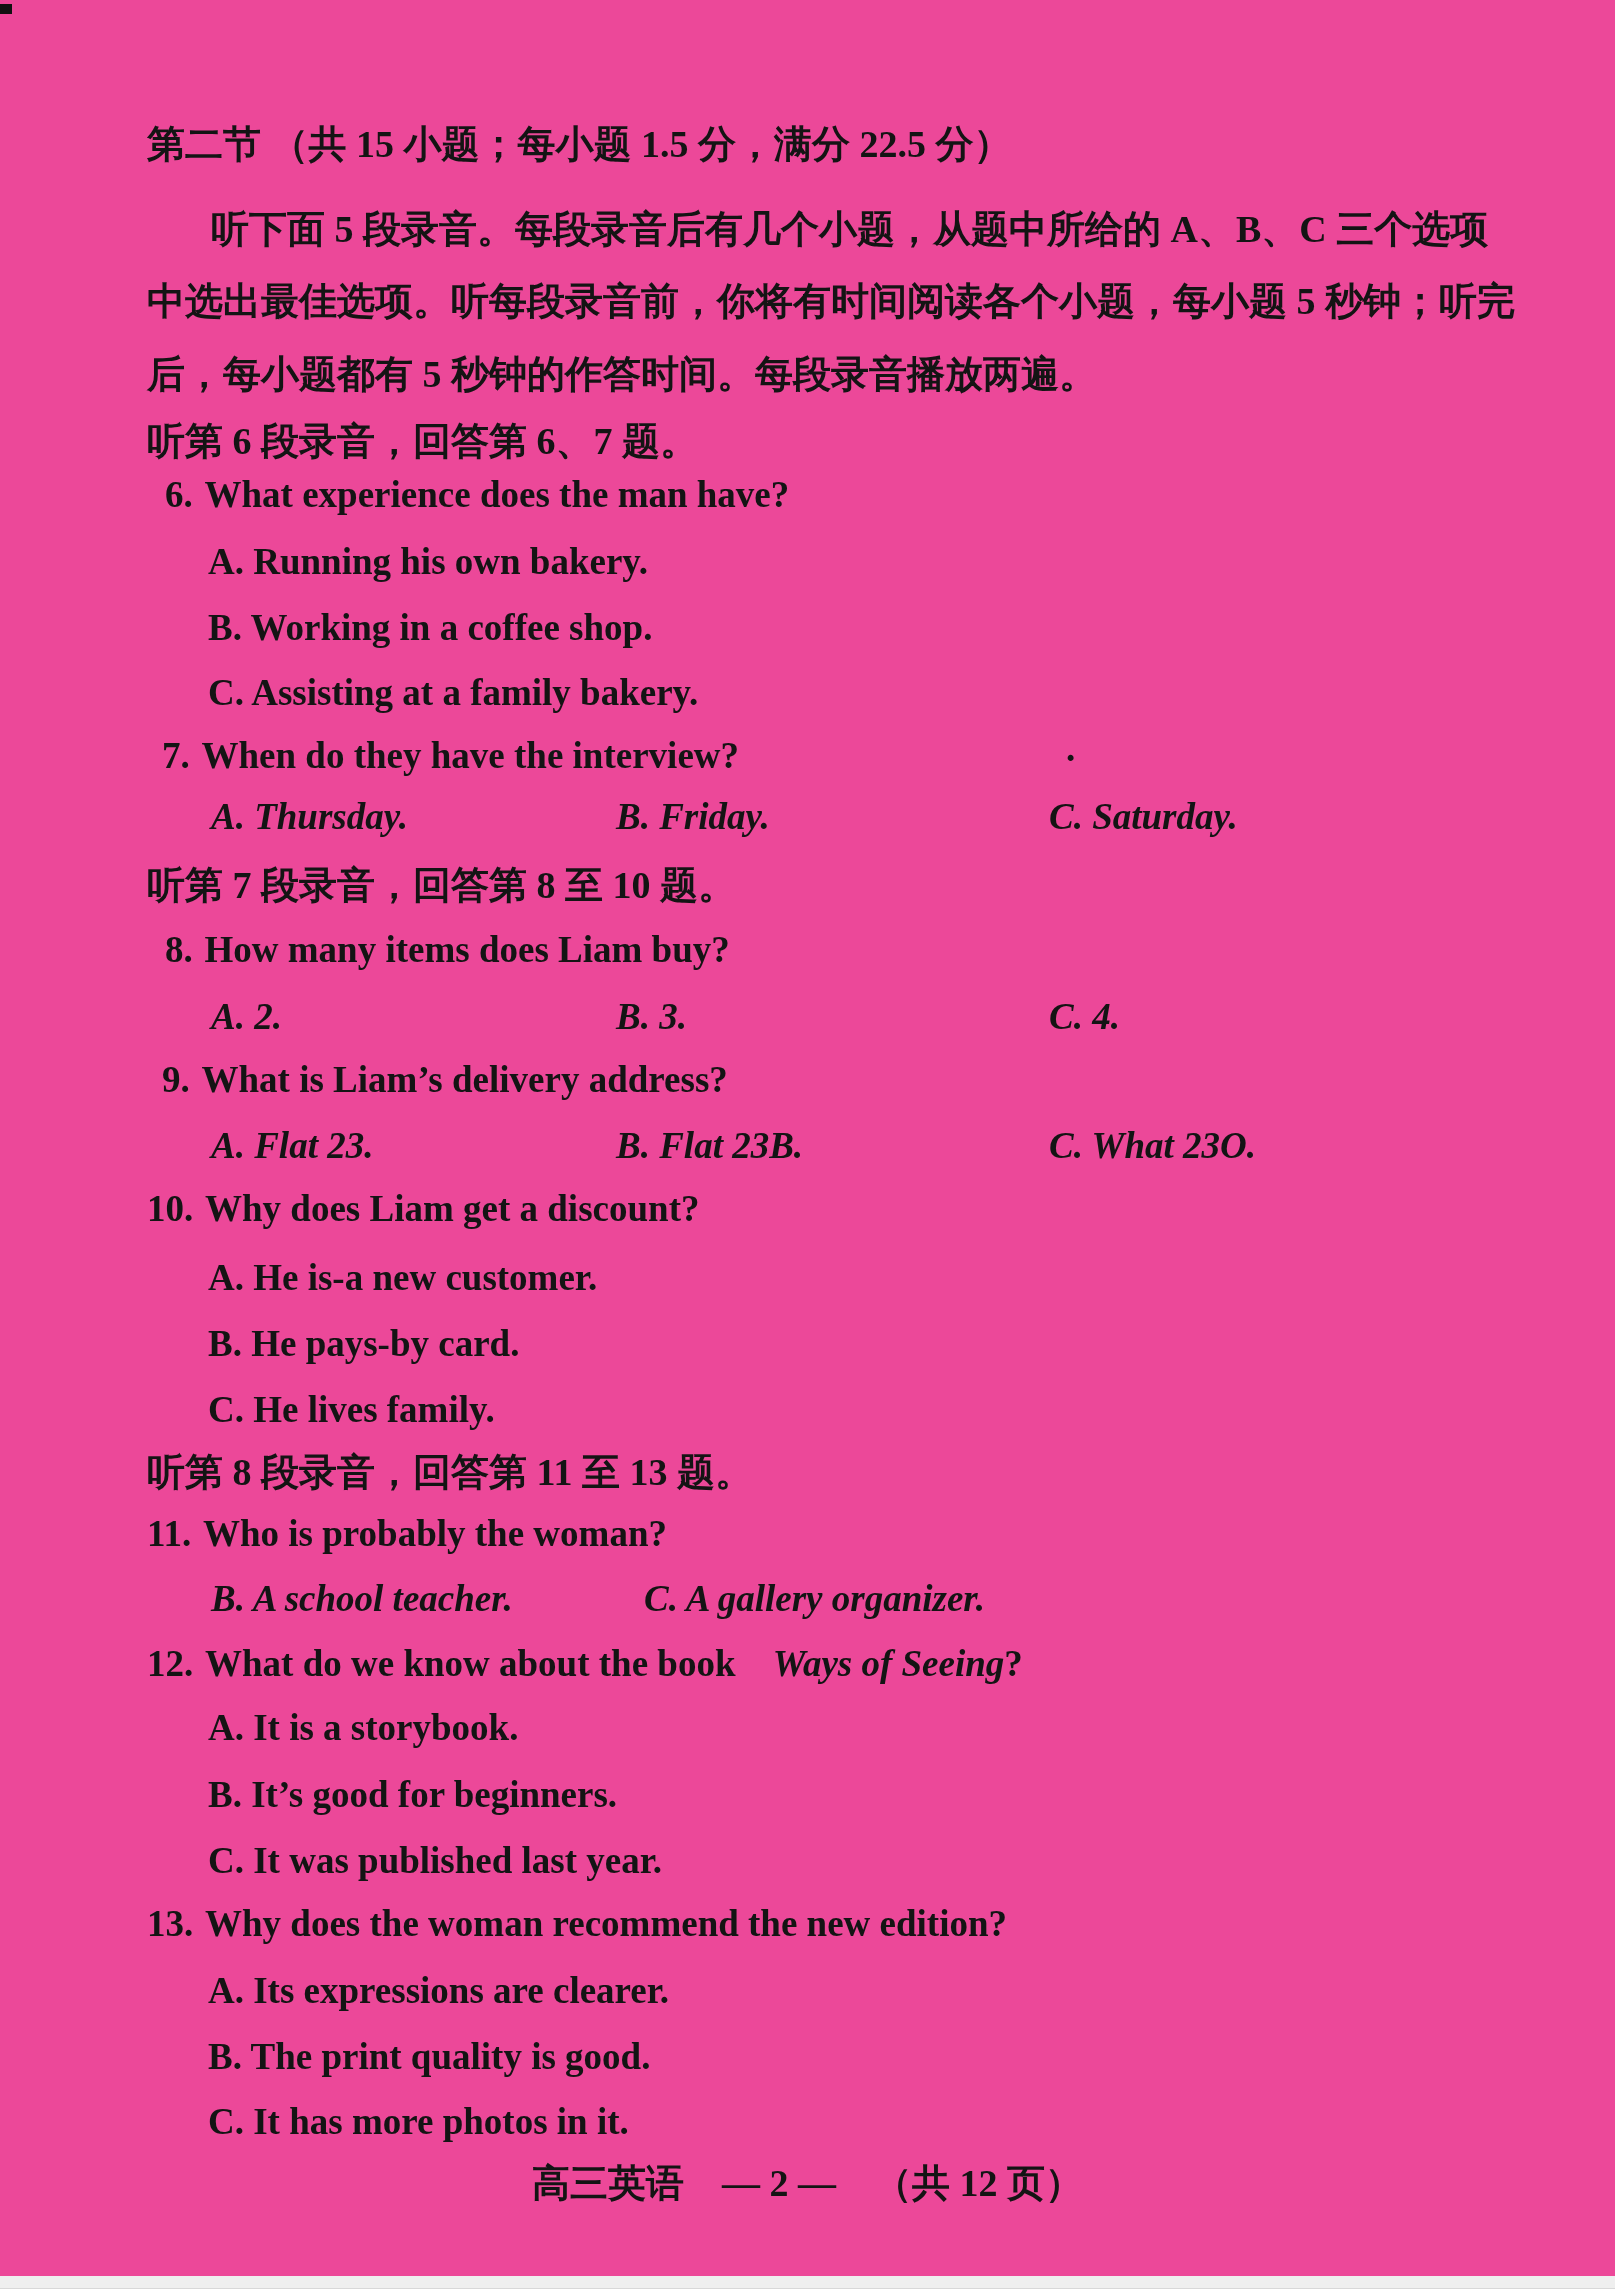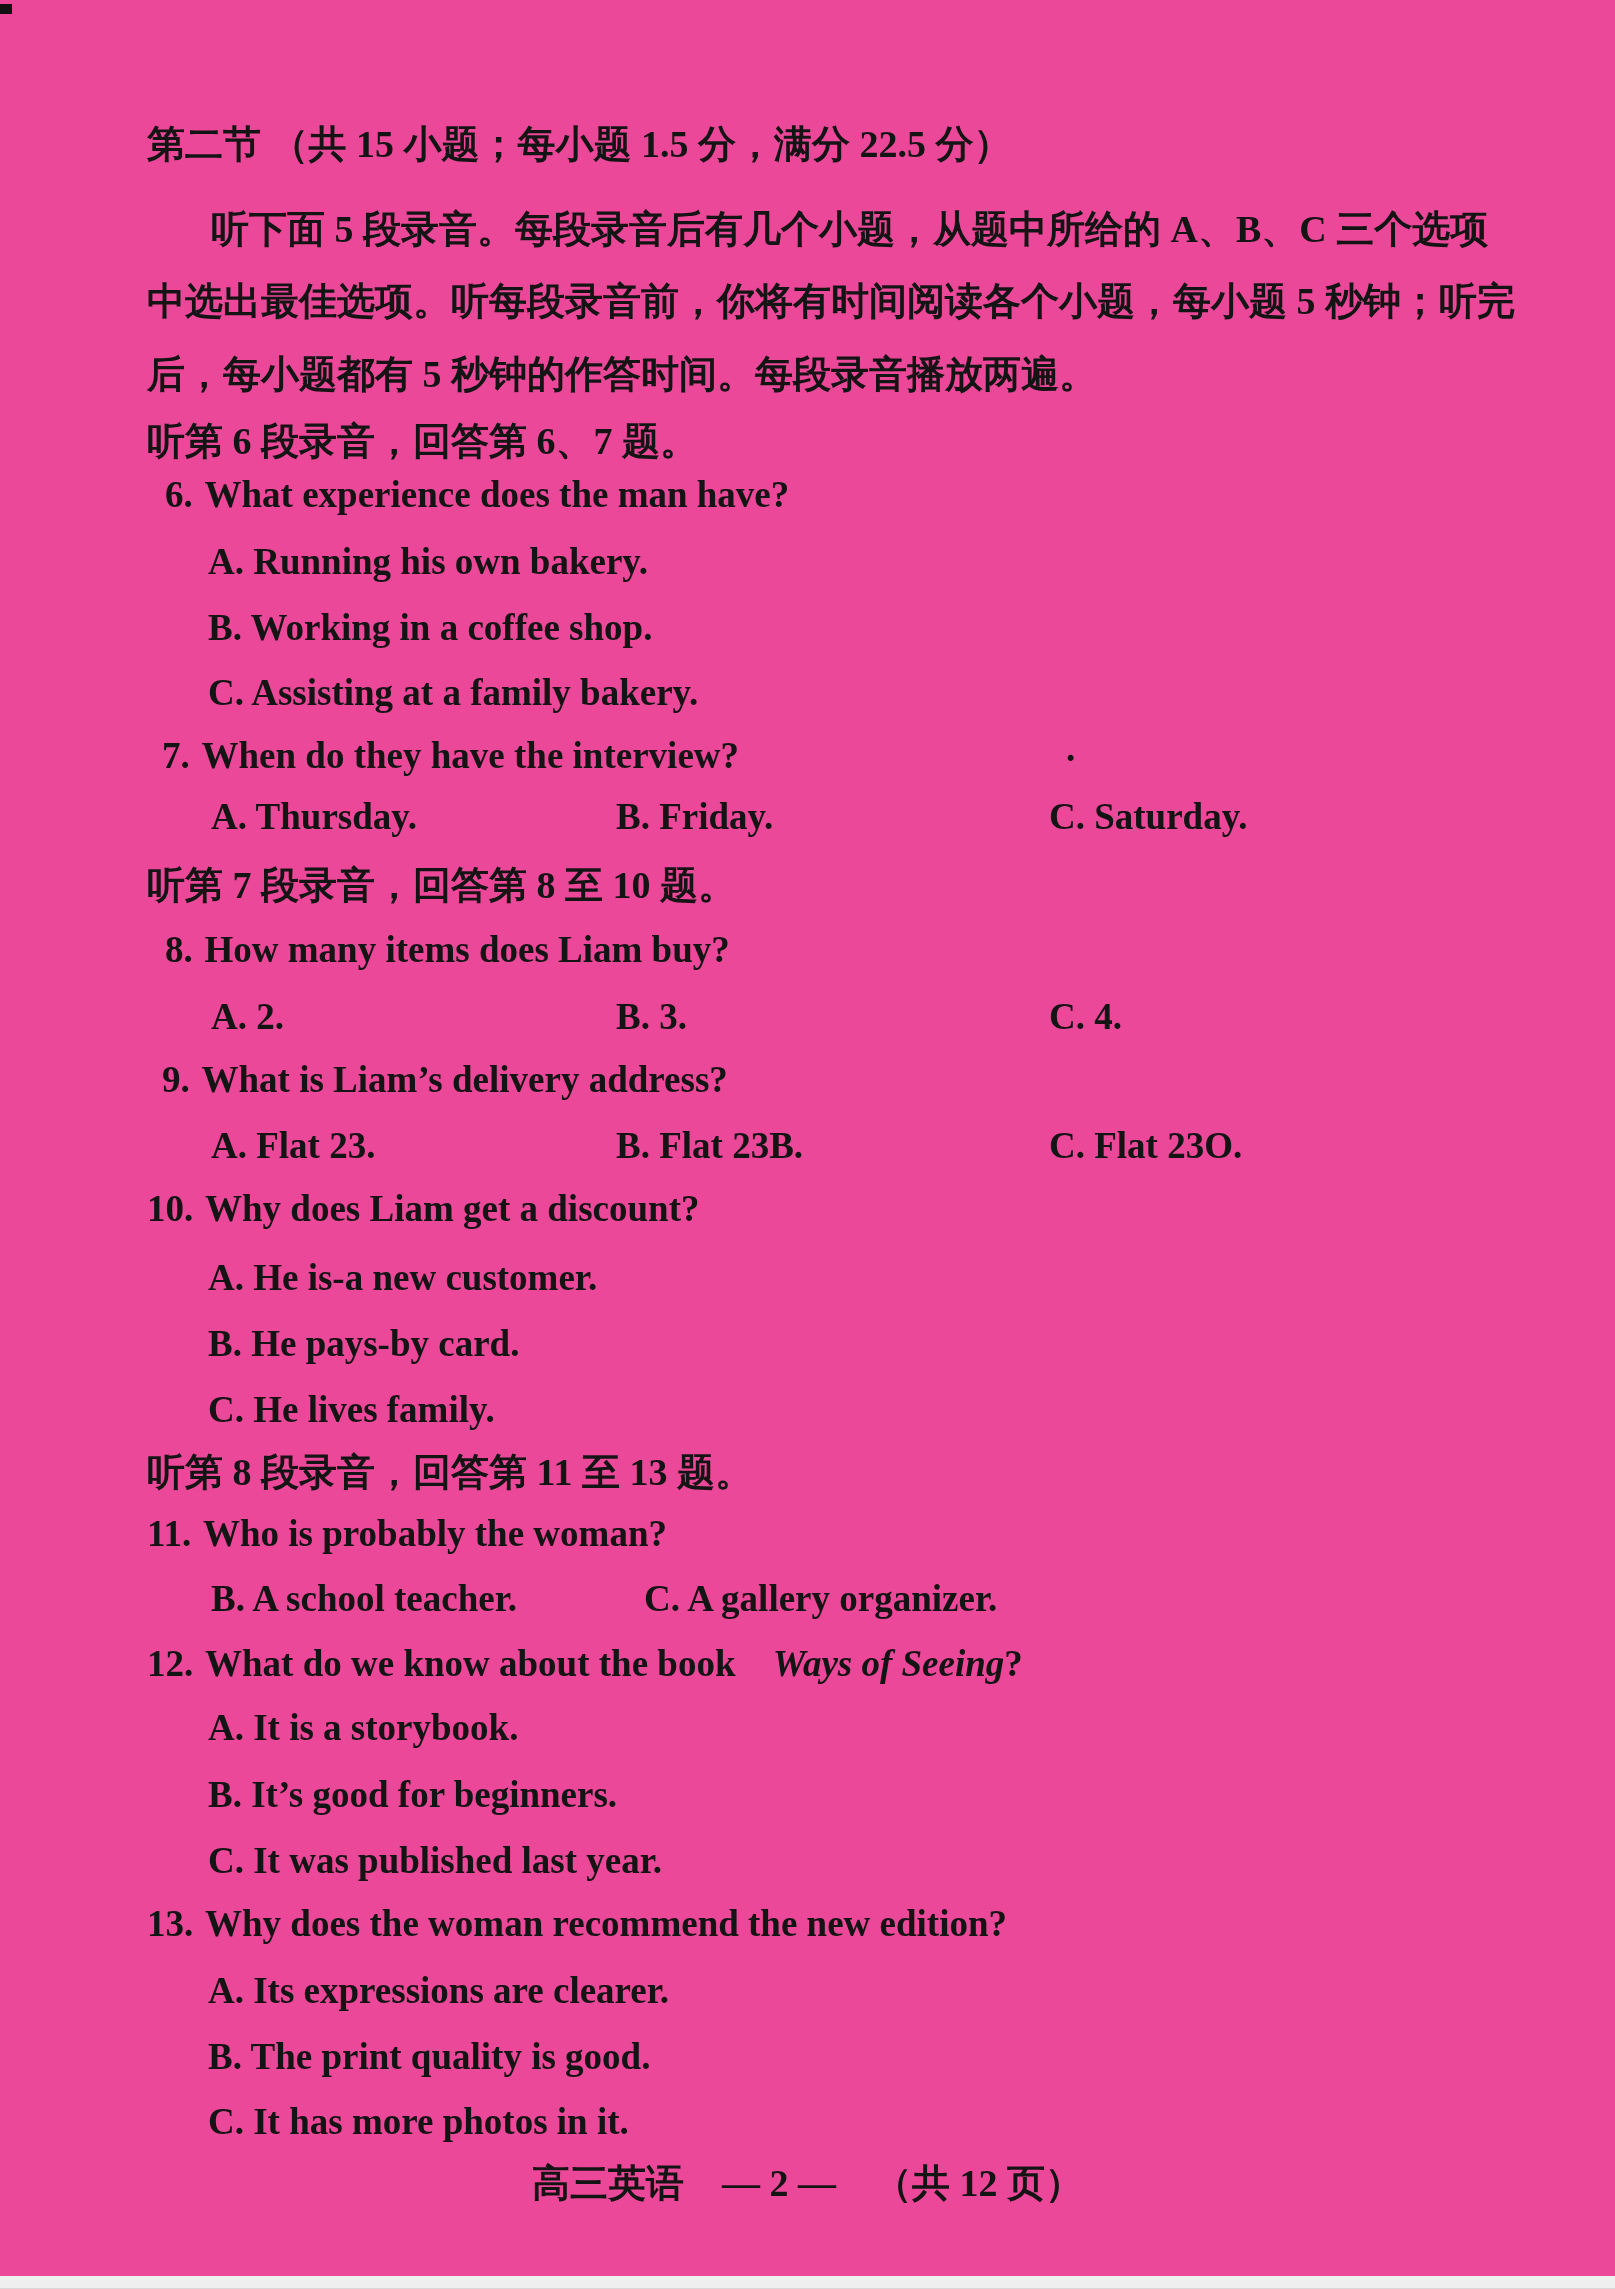--- a/index.html
+++ b/index.html
@@ -20,20 +20,21 @@
     line-height: 1.15;
   }
   .cn { font-size: 38px; }
   .en { font-size: 37px; }
   .q .qnum { margin-right: 11.8px; }
   .opt { left: 208px; }
   .row {
     left: 211px;
     display: flex;
     flex-direction: row;
+    font-style: italic;
   }
   .row .c1 { display: inline-block; width: 405px; }
   .row .c2 { display: inline-block; width: 433px; }
   .row .c3 { display: inline-block; }
   .italic { font-style: italic; margin-left: 28px; }
   .footer {
     left: 0;
     width: 100%;
     text-align: center;
   }
@@ -94,21 +95,21 @@
   <div class="line en row" style="top:996px">
       <span class="c1">A. 2.</span>
       <span class="c2">B. 3.</span>
       <span class="c3">C. 4.</span>
     </div>
 
   <div class="line en q" style="top:1059px;left:162px"><span class="qnum">9.</span><span>What is Liam’s delivery address?</span></div>
   <div class="line en row" style="top:1125px">
       <span class="c1">A. Flat 23.</span>
       <span class="c2">B. Flat 23B.</span>
-      <span class="c3">C. Flat 23O.</span>
+      <span class="c3">C. What 23O.</span>
     </div>
 
   <div class="line en q" style="top:1188px;left:147px"><span class="qnum">10.</span><span>Why does Liam get a discount?</span></div>
   <div class="line en opt" style="top:1257px">A. He is-a new customer.</div>
   <div class="line en opt" style="top:1323px">B. He pays-by card.</div>
   <div class="line en opt" style="top:1389px">C. He lives family.</div>
 
   <div class="line cn" style="top:1451px;left:147px">听第 8 段录音，回答第 11 至 13 题。</div>
 
   <div class="line en q" style="top:1513px;left:147px"><span class="qnum">11.</span><span>Who is probably the woman?</span></div>

